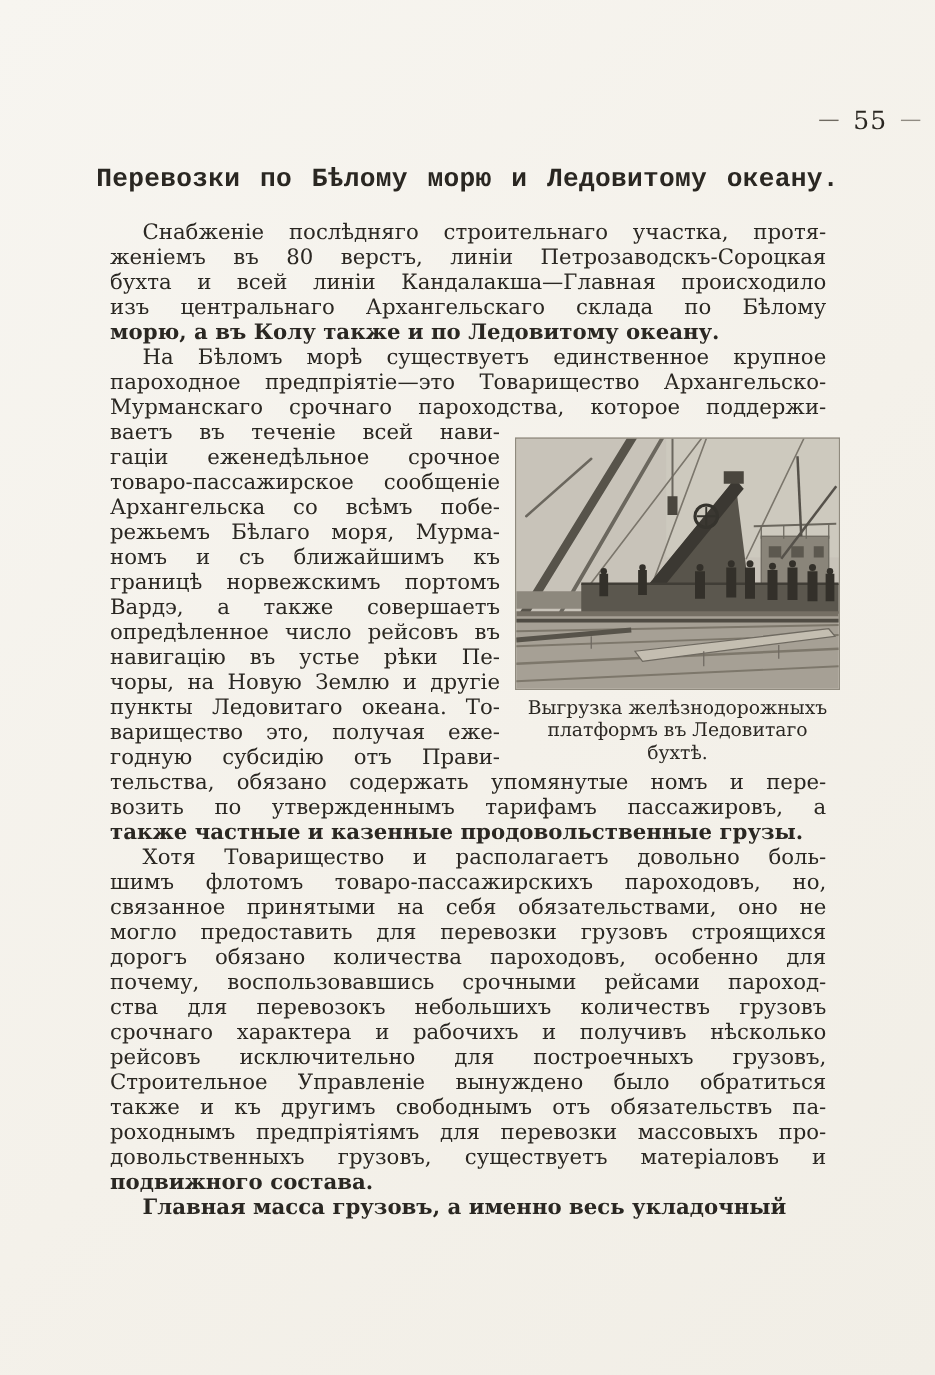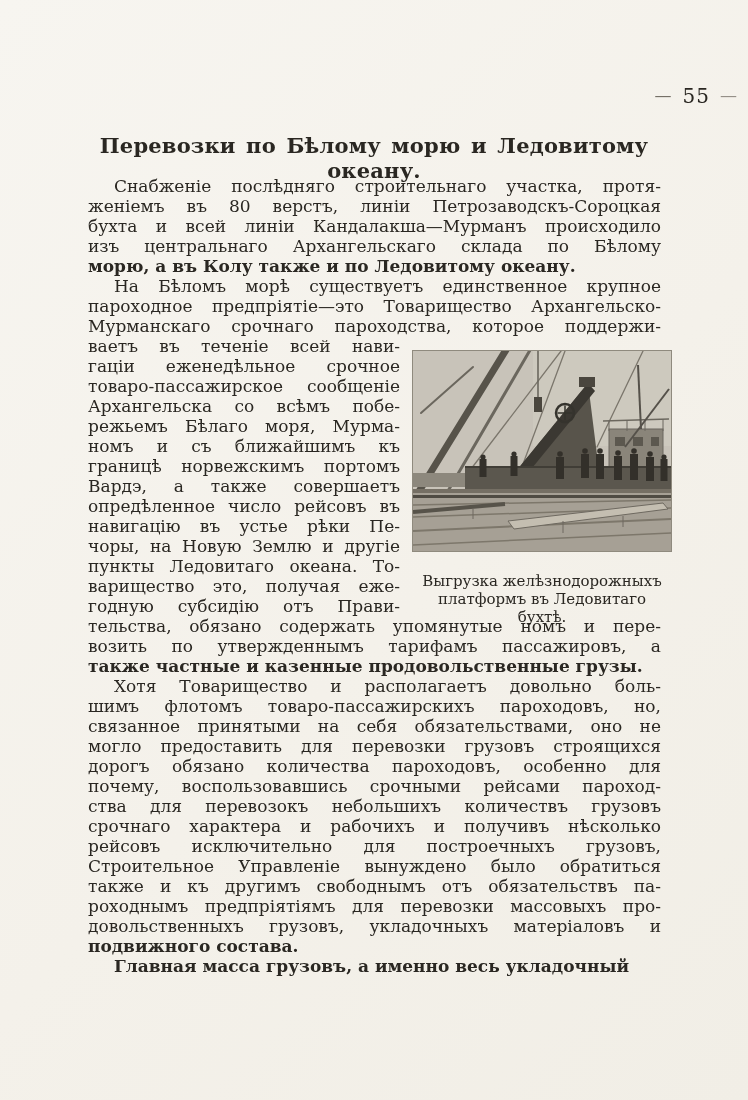--- a/index.html
+++ b/index.html
@@ -33,20 +33,21 @@
   .page-title {
     position: absolute;
     top: 133px;
     left: 60px;
     width: 628px;
     text-align: center;
     font-weight: bold;
     font-size: 21px;
     word-spacing: 3px;
     letter-spacing: 0.2px;
+    font-family: Liberation Mono, monospace;
   }
   .body-text {
     position: absolute;
     left: 88px;
     top: 176px;
     width: 573px;
     font-size: 17px;
     line-height: 20px;
   }
   .para { width: 573px; }
@@ -66,21 +67,21 @@
     width: 260px;
   }
   .photo-frame {
     width: 258px;
     height: 200px;
     border: 1px solid #8f8a7e;
     background: #c8c3b9;
   }
   .photo-frame svg { display: block; }
   .figure-caption {
-    margin-top: 20px;
+    margin-top: 5px;
     font-size: 15px;
     line-height: 18px;
     text-align: center;
     color: #2a2722;
   }
   .figure-caption .tline {
     text-align: center;
     text-align-last: center;
     white-space: normal;
   }
@@ -93,21 +94,21 @@
   <div class="page-header">
     <span class="dash left">—</span><span>55</span><span class="dash right">—</span>
   </div>
 
   <div class="page-title">Перевозки по Бѣлому морю и Ледовитому океану.</div>
 
   <div class="body-text">
     <div class="para">
         <div class="tline indent">Снабженіе послѣдняго строительнаго участка, протя-</div>
         <div class="tline">женіемъ въ 80 верстъ, линіи Петрозаводскъ-Сороцкая</div>
-        <div class="tline">бухта и всей линіи Кандалакша—Мурманъ происходило</div>
+        <div class="tline">бухта и всей линіи Кандалакша—Главная происходило</div>
         <div class="tline">изъ центральнаго Архангельскаго склада по Бѣлому</div>
         <div class="tline lastline">морю, а въ Колу также и по Ледовитому океану.</div>
       </div>
     <div class="para">
         <div class="tline indent">На Бѣломъ морѣ существуетъ единственное крупное</div>
         <div class="tline">пароходное предпріятіе—это Товарищество Архангельско-</div>
         <div class="tline">Мурманскаго срочнаго пароходства, которое поддержи-</div>
       </div>
     <div class="para narrow">
         <div class="tline">ваетъ въ теченіе всей нави-</div>
@@ -136,21 +137,21 @@
         <div class="tline">связанное принятыми на себя обязательствами, оно не</div>
         <div class="tline">могло предоставить для перевозки грузовъ строящихся</div>
         <div class="tline">дорогъ обязано количества пароходовъ, особенно для</div>
         <div class="tline">почему, воспользовавшись срочными рейсами пароход-</div>
         <div class="tline">ства для перевозокъ небольшихъ количествъ грузовъ</div>
         <div class="tline">срочнаго характера и рабочихъ и получивъ нѣсколько</div>
         <div class="tline">рейсовъ исключительно для построечныхъ грузовъ,</div>
         <div class="tline">Строительное Управленіе вынуждено было обратиться</div>
         <div class="tline">также и къ другимъ свободнымъ отъ обязательствъ па-</div>
         <div class="tline">роходнымъ предпріятіямъ для перевозки массовыхъ про-</div>
-        <div class="tline">довольственныхъ грузовъ, укладочныхъ матеріаловъ и</div>
+        <div class="tline">довольственныхъ грузовъ, существуетъ матеріаловъ и</div>
         <div class="tline lastline">подвижного состава.</div>
       </div>
     <div class="para">
         <div class="tline indent lastline">Главная масса грузовъ, а именно весь укладочный</div>
       </div>
   </div>
 
   <div class="figure">
     <div class="photo-frame">
       <svg width="258" height="200" viewBox="0 0 258 200" xmlns="http://www.w3.org/2000/svg">

